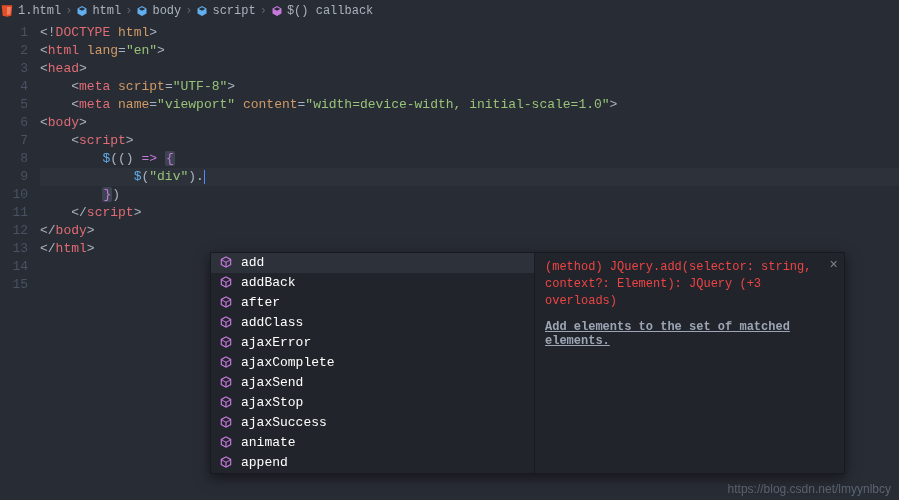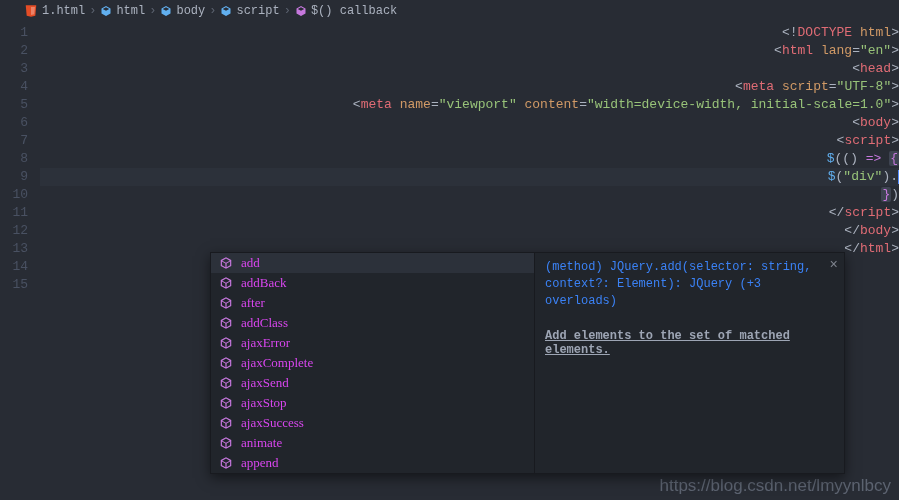--- a/index.html
+++ b/index.html
@@ -9,21 +9,21 @@
     font-family: Consolas, Monaco, "Courier New", monospace;
     font-size: 13px;
     width: 899px;
     height: 500px;
     overflow: hidden;
     position: relative;
   }
   .breadcrumb {
     display: flex;
     align-items: center;
-    padding: 4px 24px;
+    padding: 4px 0;
     font-size: 12px;
     color: #7f848e;
     background: #282c34;
   }
   .breadcrumb .sep { margin: 0 4px; color: #5c6370; }
   .breadcrumb .icon { margin-right: 4px; display: inline-flex; }
   .breadcrumb .crumb { display: inline-flex; align-items: center; color: #abb2bf; }
   .editor {
     display: flex;
     position: relative;
@@ -33,21 +33,20 @@
     width: 40px;
     text-align: right;
     color: #495162;
     padding-top: 2px;
     user-select: none;
   }
   .gutter div { padding-right: 12px; line-height: 18px; }
   .code {
     flex: 1;
     padding-top: 2px;
-    text-align: right;
   }
   .code .line { height: 18px; line-height: 18px; white-space: pre; }
   .t-punc  { color: #abb2bf; }
   .t-tag   { color: #e06c75; }
   .t-br    { color: #abb2bf; }
   .t-attr  { color: #d19a66; }
   .t-str   { color: #98c379; }
   .t-name  { color: #61afef; }
   .t-text  { color: #abb2bf; }
   .t-kw    { color: #c678dd; }
@@ -65,47 +64,46 @@
   }
   .suggest {
     background: #21252b;
     border: 1px solid #181a1f;
     width: 325px;
     max-height: 230px;
     overflow: hidden;
   }
   .suggest-item {
     display: flex;
-    align-items: center;
+    align-items: flex-start;
     padding: 2px 8px;
     font-size: 13px;
-    color: #d946ef;
+    color: #ffffff;
     height: 20px;
-    font-family: Liberation Serif, serif;
   }
   .suggest-item.sel { background: #2c313a; }
   .suggest-item .cube { width:14px; height:14px; margin-right:8px; display:inline-flex; }
   .doc {
     background: #21252b;
     border: 1px solid #181a1f;
     border-left: none;
     width: 310px;
     padding: 6px 10px;
     font-size: 12px;
     color: #9da5b4;
     position: relative;
   }
-  .doc .sig { color: #3b82f6; margin-bottom: 20px; line-height: 1.4; }
+  .doc .sig { color: #ef4444; margin-bottom: 11px; line-height: 1.4; }
   .doc .desc { color: #9da5b4; font-weight: bold; text-decoration: underline; }
   .doc .close { position: absolute; top: 4px; right: 6px; color: #7f848e; cursor: pointer; font-size: 14px; }
   .watermark {
     position: absolute;
     bottom: 4px;
     right: 8px;
-    font-size: 17px;
+    font-size: 12px;
     color: #5c6370;
     font-family: Arial, sans-serif;
   }
   svg { display: block; }
 </style>
 </head>
 <body>
 
 <div class="breadcrumb">
   <span class="crumb">

